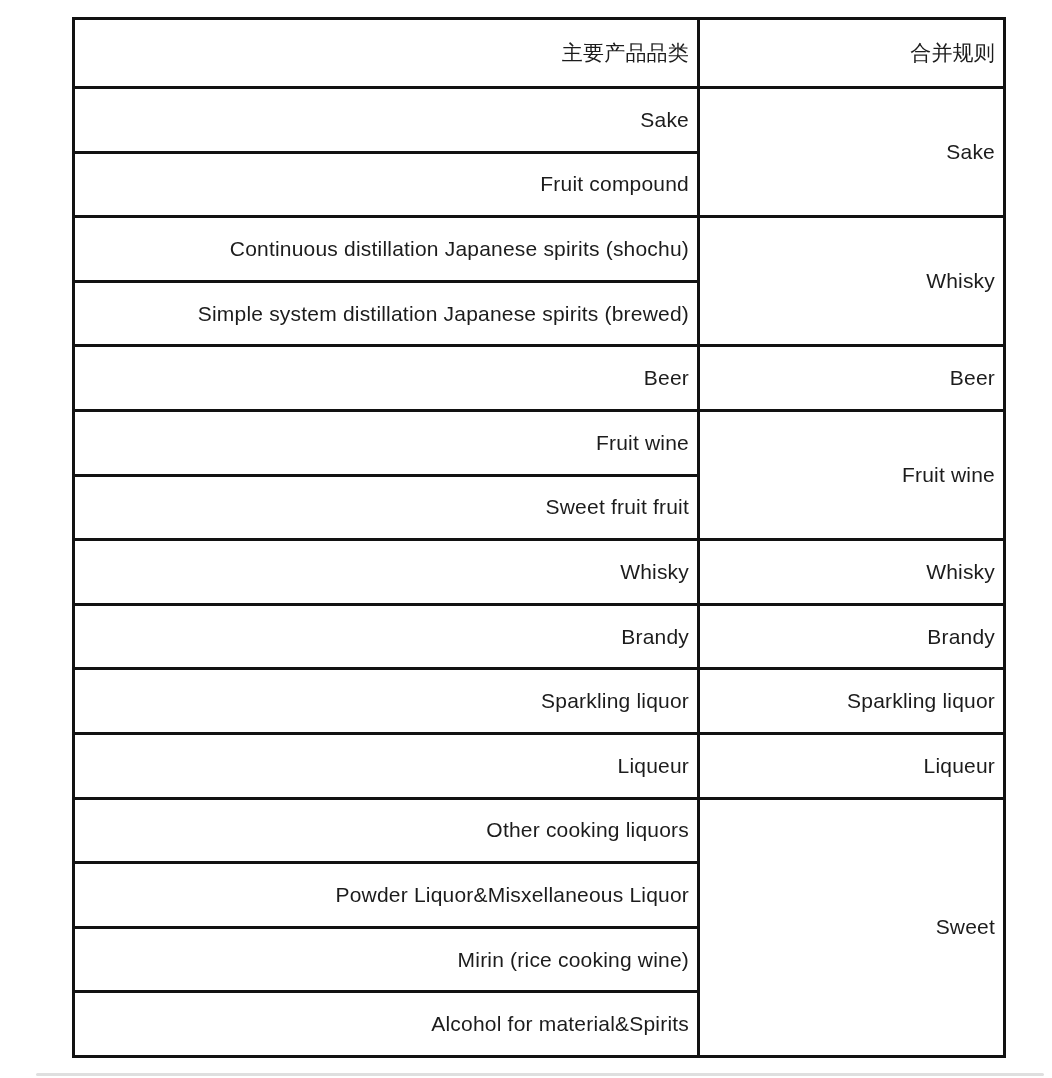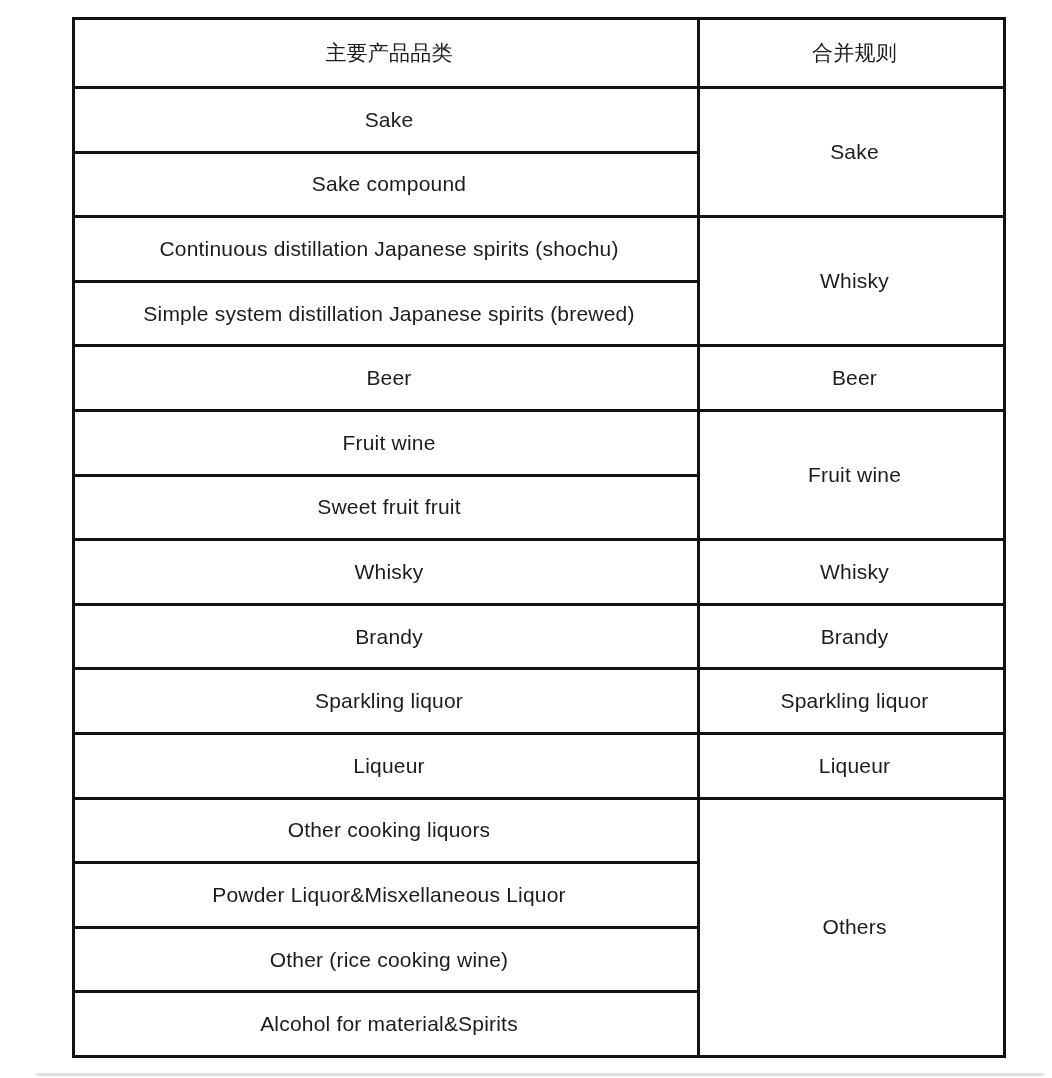--- a/index.html
+++ b/index.html
@@ -24,21 +24,21 @@
     table-layout: fixed;
   }
   col.col-left  { width: 625px; }
   col.col-right { width: 306px; }
   .merge-table th,
   .merge-table td {
     border: 3px solid #121212;
     background: #ffffff;
     font-size: 21px;
     font-weight: 400;
-    text-align: center;
+    text-align: right;
     vertical-align: middle;
     padding: 0 8px 0 14px;
     letter-spacing: 0.2px;
     white-space: nowrap;
     overflow: hidden;
   }
   tr.header-row { height: 69px; }
   tr.data-row   { height: 64.6px; }
   .page-bottom-shadow {
     position: absolute;
@@ -62,21 +62,21 @@
     <tr class="header-row">
       <th>主要产品品类</th>
       <th>合并规则</th>
     </tr>
 
     <tr class="data-row">
       <td>Sake</td>
       <td rowspan="2">Sake</td>
     </tr>
     <tr class="data-row">
-      <td>Sake compound</td>
+      <td>Fruit compound</td>
     </tr>
 
     <tr class="data-row">
       <td>Continuous distillation Japanese spirits (shochu)</td>
       <td rowspan="2">Whisky</td>
     </tr>
     <tr class="data-row">
       <td>Simple system distillation Japanese spirits (brewed)</td>
     </tr>
 
@@ -108,27 +108,27 @@
       <td>Sparkling liquor</td>
     </tr>
 
     <tr class="data-row">
       <td>Liqueur</td>
       <td>Liqueur</td>
     </tr>
 
     <tr class="data-row">
       <td>Other cooking liquors</td>
-      <td rowspan="4">Others</td>
+      <td rowspan="4">Sweet</td>
     </tr>
     <tr class="data-row">
       <td>Powder Liquor&amp;Misxellaneous Liquor</td>
     </tr>
     <tr class="data-row">
-      <td>Other (rice cooking wine)</td>
+      <td>Mirin (rice cooking wine)</td>
     </tr>
     <tr class="data-row">
       <td>Alcohol for material&amp;Spirits</td>
     </tr>
   </tbody>
 </table>
 
 <div class="page-bottom-shadow"></div>
 
 </body></html>

